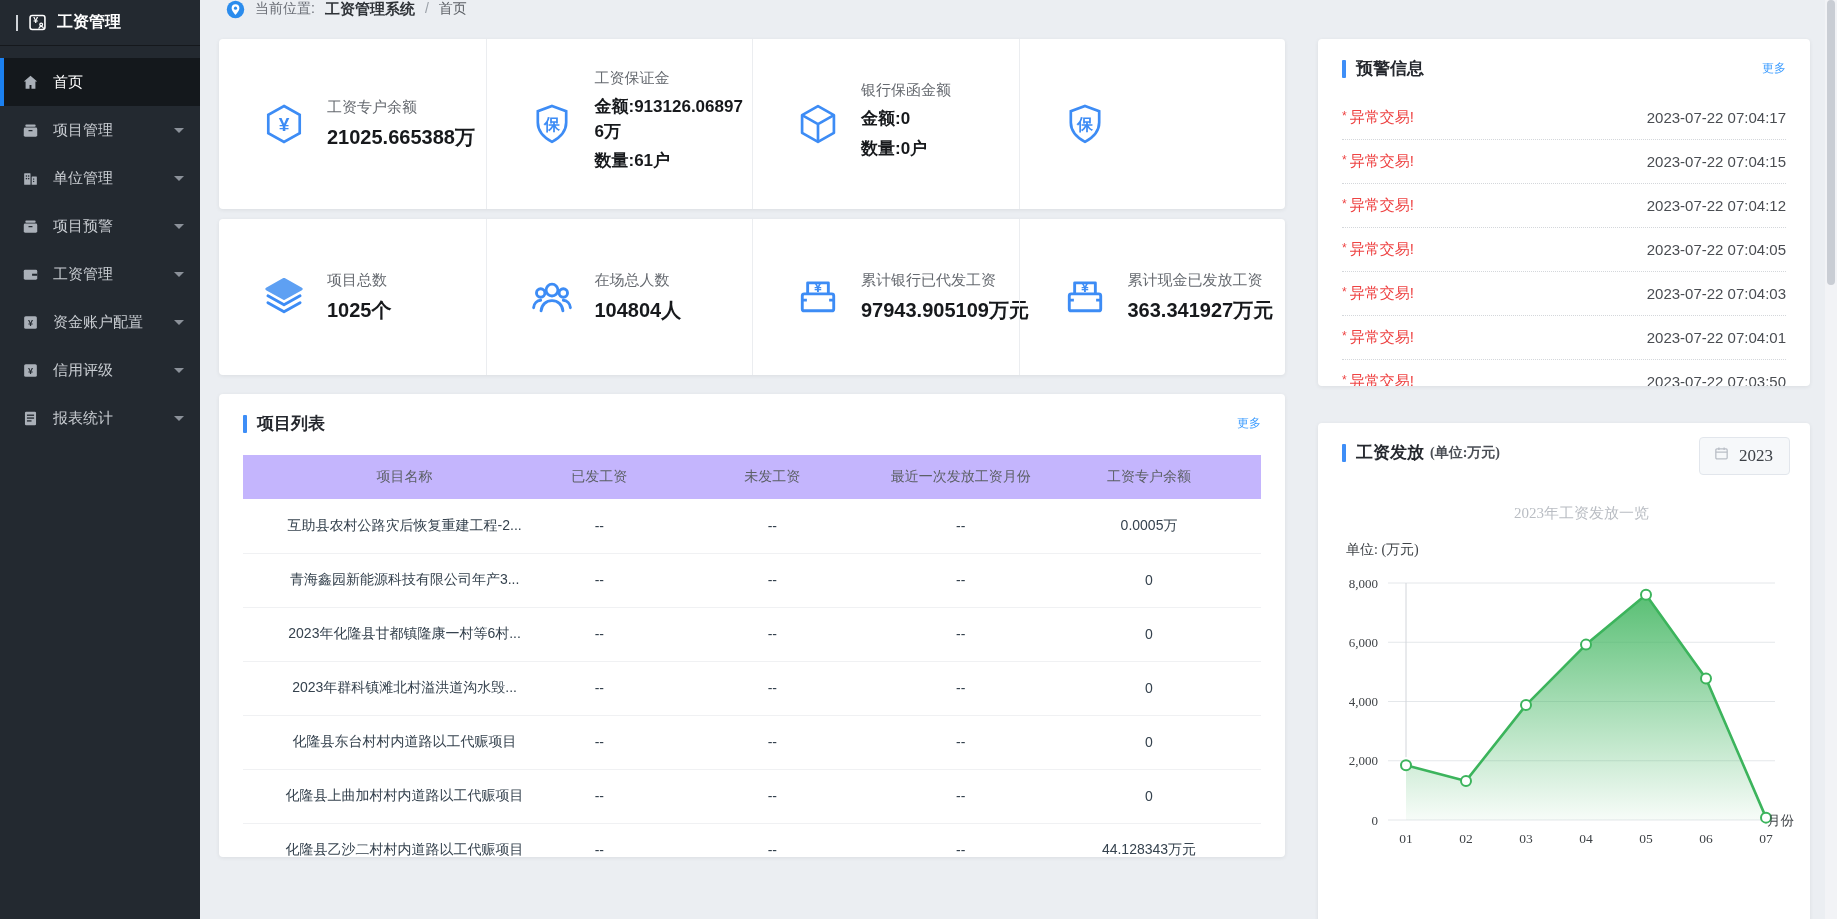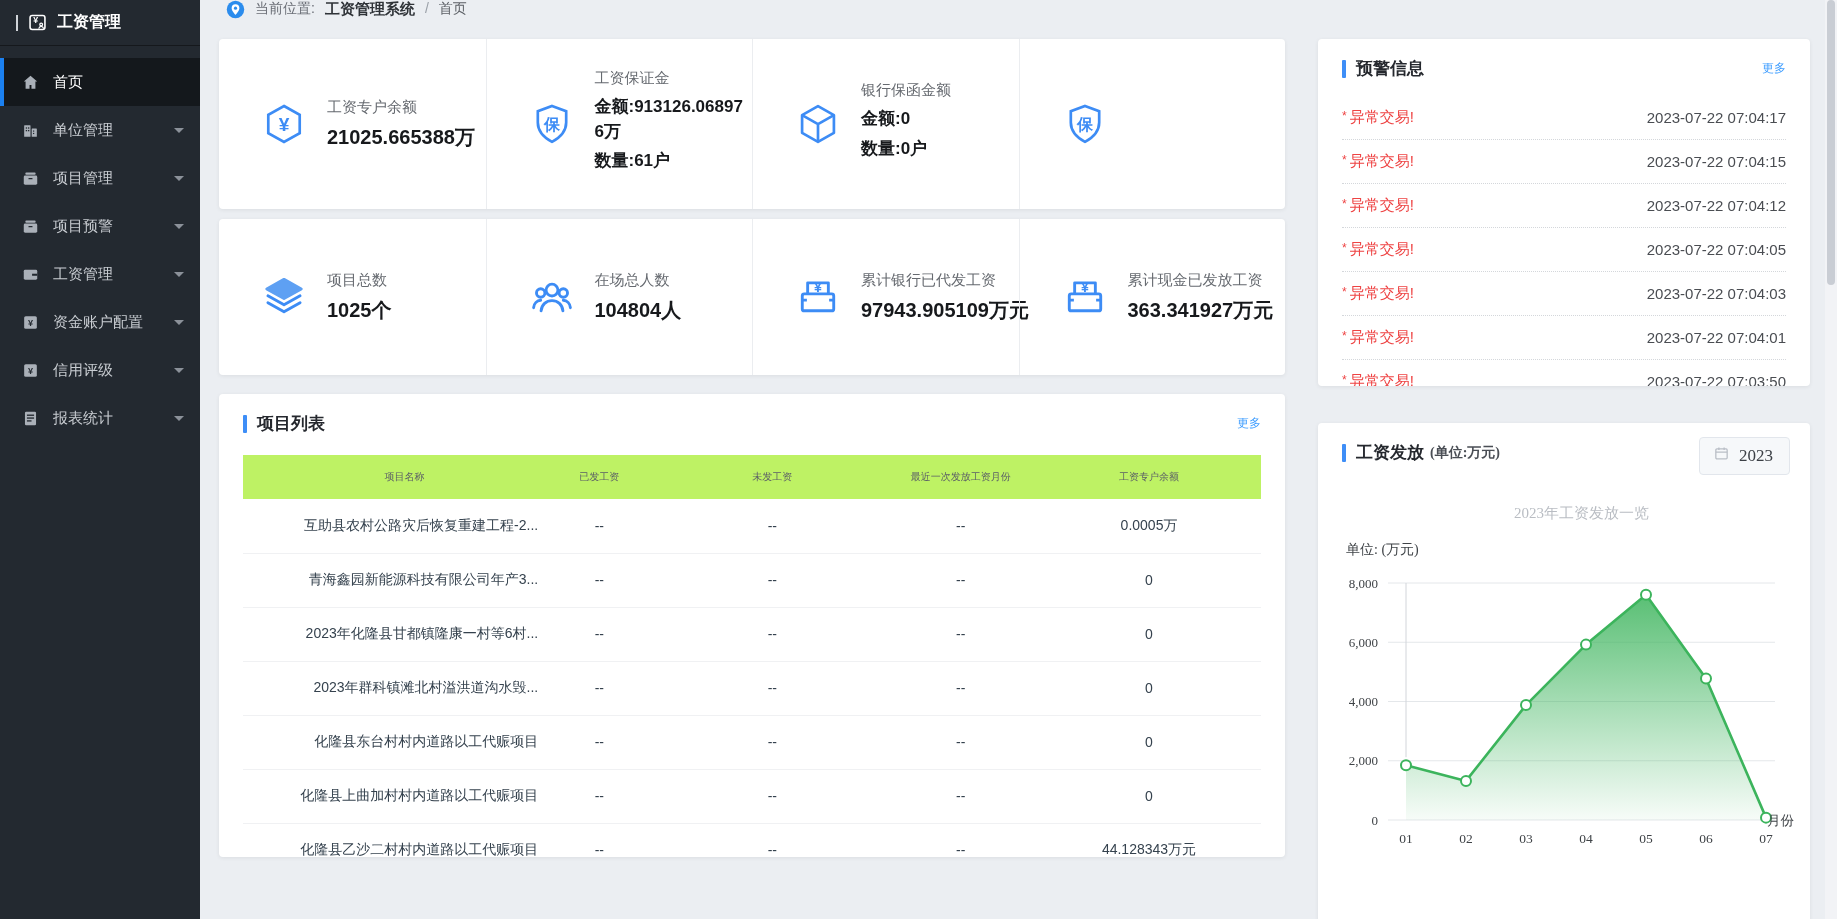--- a/index.html
+++ b/index.html
@@ -58,23 +58,23 @@
   
   .warn-list { list-style:none; padding:6px 24px 0 24px; }
   .warn-row { height:44px; display:flex; align-items:center; justify-content:space-between;
               border-bottom:1px dotted #d4d7db; cursor:pointer; }
   .warn-text { color:#ee4343; font-size:15px; }
   .warn-text .star { font-size:12px; vertical-align:2px; margin-right:3px; }
   .warn-time { color:#4a4d52; font-size:15px; }
 
   
   .proj-table { width:calc(100% - 48px); margin:10px 24px 0 24px; border-collapse:collapse; table-layout:fixed; }
-  .proj-table th { background:#bef264; height:44px; font-size:10px; color:#5c6066; font-weight:normal; }
+  .proj-table th { background:#c4b5fd; height:44px; font-size:14px; color:#5c6066; font-weight:normal; }
   .proj-table td { height:54px; font-size:14px; color:#35424e; text-align:center; border-bottom:1px solid #f0f1f3; }
-  .proj-table th:first-child, .proj-table td:first-child { text-align:right; padding-left:28px; }
+  .proj-table th:first-child, .proj-table td:first-child { text-align:center; padding-left:28px; }
   .proj-table th:first-child { text-align:center; }
   .proj-table td.name { overflow:hidden; white-space:nowrap; text-overflow:ellipsis; cursor:pointer; }
   .proj-table tr { cursor:pointer; }
 
   
   .year-box { position:absolute; right:20px; top:14px; display:flex; align-items:center; gap:9px;
               background:#f6f8fa; border:1px solid #e2e6ec; border-radius:4px; padding:7px 16px 7px 13px;
               font-size:17px; color:#3c4046; cursor:pointer; }
   .chart-wrap { padding:4px 12px 0 12px; }
   .chart-wrap svg { display:block; }
@@ -106,44 +106,44 @@
           <span class="mi-icon">
             <svg width="19" height="19" viewBox="0 0 24 24">
               <path d="M12 3.6 3.6 10.8h2.2V20h5v-5h2.4v5h5v-9.2h2.2z" fill="#aab0b8"></path>
             </svg>
           </span>
           <span class="mi-label">首页</span>
         </div>
         <div class="menu-item">
           <span class="mi-icon">
             <svg width="19" height="19" viewBox="0 0 24 24" fill="#aab0b8">
+              <rect x="5.5" y="4.5" width="13" height="2.8" rx="1.2"></rect>
+              <rect x="3.5" y="8.3" width="17" height="11.5" rx="1.8"></rect>
+              <rect x="9.3" y="11.3" width="5.4" height="1.8" rx=".9" fill="#232930"></rect>
+            </svg>
+          </span>
+          <span class="mi-label">项目管理</span>
+          <span class="caret"></span>
+        </div>
+        <div class="menu-item">
+          <span class="mi-icon">
+            <svg width="19" height="19" viewBox="0 0 24 24" fill="#aab0b8">
               <rect x="4" y="5.5" width="8" height="14.5" rx=".5"></rect>
               <rect x="13.5" y="9.5" width="6.5" height="10.5" rx=".5"></rect>
               <g fill="#232930">
                 <rect x="6" y="8" width="1.7" height="1.7"></rect>
                 <rect x="8.8" y="8" width="1.7" height="1.7"></rect>
                 <rect x="6" y="11.3" width="1.7" height="1.7"></rect>
                 <rect x="8.8" y="11.3" width="1.7" height="1.7"></rect>
                 <rect x="15.2" y="12" width="1.5" height="1.5"></rect>
                 <rect x="15.2" y="15" width="1.5" height="1.5"></rect>
               </g>
             </svg>
           </span>
           <span class="mi-label">单位管理</span>
-          <span class="caret"></span>
-        </div>
-        <div class="menu-item">
-          <span class="mi-icon">
-            <svg width="19" height="19" viewBox="0 0 24 24" fill="#aab0b8">
-              <rect x="5.5" y="4.5" width="13" height="2.8" rx="1.2"></rect>
-              <rect x="3.5" y="8.3" width="17" height="11.5" rx="1.8"></rect>
-              <rect x="9.3" y="11.3" width="5.4" height="1.8" rx=".9" fill="#232930"></rect>
-            </svg>
-          </span>
-          <span class="mi-label">项目管理</span>
           <span class="caret"></span>
         </div>
         <div class="menu-item">
           <span class="mi-icon">
             <svg width="19" height="19" viewBox="0 0 24 24" fill="#aab0b8">
               <rect x="5.5" y="4.5" width="13" height="2.8" rx="1.2"></rect>
               <rect x="3.5" y="8.3" width="17" height="11.5" rx="1.8"></rect>
               <rect x="9.3" y="11.3" width="5.4" height="1.8" rx=".9" fill="#232930"></rect>
             </svg>
           </span>

